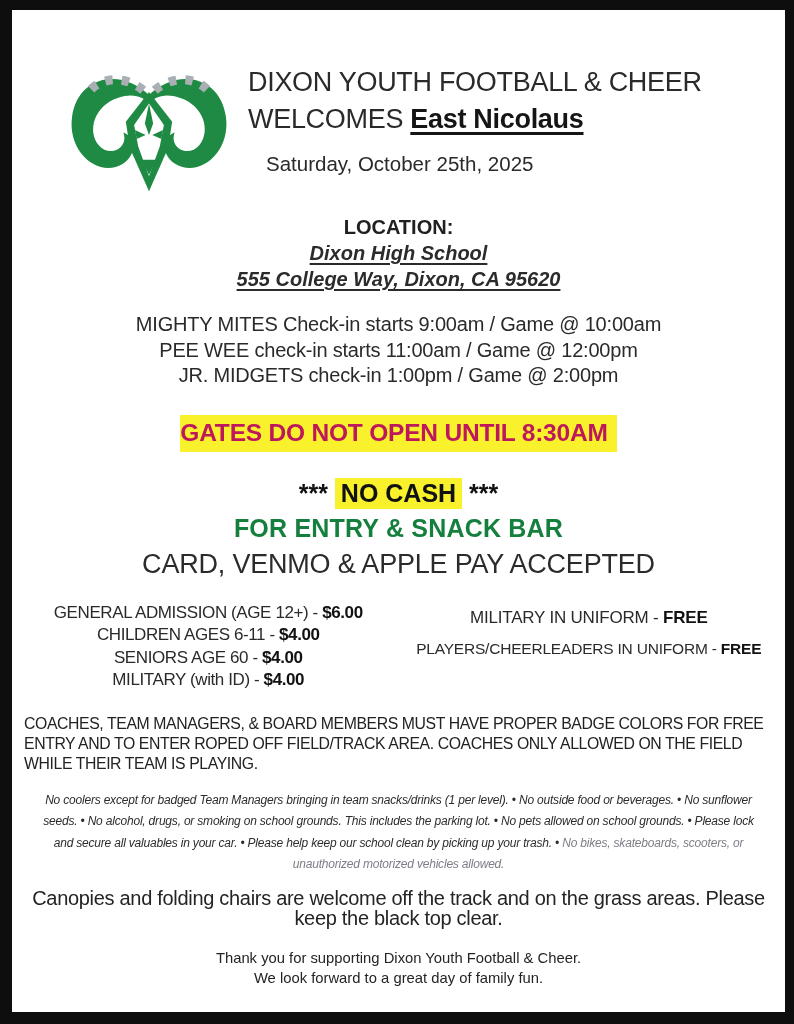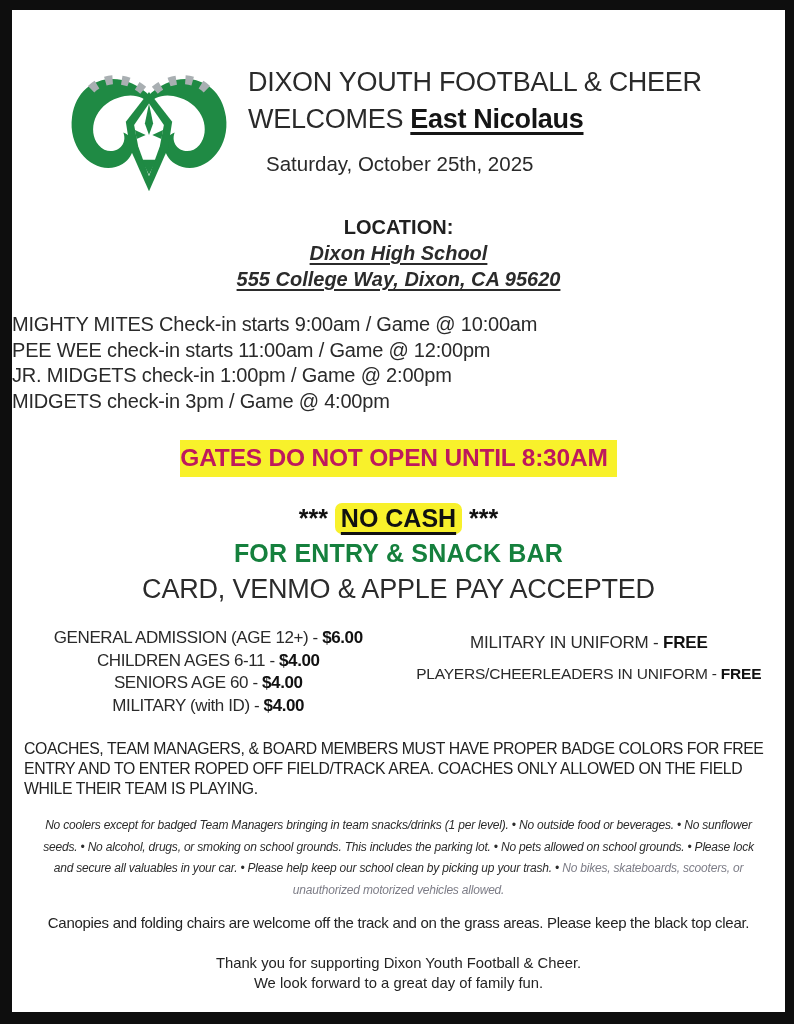--- a/index.html
+++ b/index.html
@@ -15,51 +15,51 @@
   .opponent{font-weight:bold;text-decoration:underline;text-decoration-thickness:3px;text-underline-offset:4px;color:#151515;}
   .event-date{margin-top:14px;padding-left:18px;font-size:20.5px;color:#2a2a2a;}
 
   
   .location{text-align:center;margin-top:6px;}
   .loc-heading{font-size:20px;font-weight:bold;line-height:26px;color:#202020;}
   .loc-line{font-size:20px;font-weight:bold;font-style:italic;line-height:26px;
             text-decoration:underline;text-decoration-thickness:2px;text-underline-offset:3px;color:#2b2b2b;}
 
   
-  .schedule{text-align:left;margin-top:20px;}
+  .schedule{text-align:center;margin-top:20px;}
   .sched-line{font-size:20px;line-height:25.5px;color:#2a2a2a;letter-spacing:-0.2px;}
 
   
   .gates-wrap{text-align:center;margin-top:26px;}
   .gates{display:inline-block;background:#f8f12b;font-size:24.5px;font-weight:bold;
          padding:4px 9px 5px 0;color:#be185d;letter-spacing:-0.2px;}
 
   
   .paywrap{text-align:center;margin-top:24px;}
   .nocash-line{font-size:25px;font-weight:bold;line-height:34px;color:#111;}
-  .nocash{background:#f8f12b;text-decoration:underline;text-decoration-thickness:3px;
-          text-underline-offset:5px;padding:1px 6px 2px 6px;border-radius:7px;}
+  .nocash{background:#f8f12b;text-decoration-thickness:3px;
+          text-underline-offset:5px;padding:1px 6px 2px 6px;}
   .entry-line{font-size:25px;font-weight:bold;line-height:37px;color:#15803d;letter-spacing:0.2px;}
   .methods-line{font-size:27px;line-height:35px;color:#2b2b2b;letter-spacing:-0.2px;}
 
   
   .pricing{display:flex;margin-top:20px;padding:0 6px;}
   .price-col{width:50%;text-align:center;}
   .paid .price-item{font-size:17px;line-height:22.5px;letter-spacing:-0.4px;color:#2a2a2a;}
   .free .price-item{font-size:17px;line-height:31px;letter-spacing:-0.2px;color:#2a2a2a;}
   .free .price-item.small{font-size:15.5px;}
   .price-val{font-weight:bold;color:#111;}
 
   
   .badge-notice{margin-top:22px;padding:0 12px;font-size:15.8px;line-height:20px;
                 letter-spacing:-0.4px;color:#222;}
   .rules{margin-top:16px;padding:0 22px;text-align:center;font-size:12px;line-height:21.5px;
          letter-spacing:-0.2px;color:#2c2c2c;font-style:italic;}
   .rules-gray{color:#7d7d87;}
-  .canopies{margin-top:12px;text-align:center;font-size:15px;line-height:20px;
+  .canopies{margin-top:12px;text-align:center;font-size:20px;line-height:20px;
             letter-spacing:-0.3px;color:#242424;padding:0 2px;}
   .thanks{margin-top:20px;text-align:center;font-size:14.8px;line-height:20px;color:#242424;}
 </style>
 </head>
 <body>
 
 <div class="frame">
   <div class="page">
 
     <div class="header">
@@ -92,21 +92,20 @@
     <div class="location">
       <div class="loc-heading">LOCATION:</div>
       <div class="loc-line">Dixon High School</div>
       <div class="loc-line">555 College Way, Dixon, CA 95620</div>
     </div>
 
     <div class="schedule">
       <div class="sched-line">MIGHTY MITES Check-in starts 9:00am / Game @ 10:00am</div>
       <div class="sched-line">PEE WEE check-in starts 11:00am / Game @ 12:00pm</div>
       <div class="sched-line">JR. MIDGETS check-in 1:00pm / Game @ 2:00pm</div>
-      <div class="sched-line">MIDGETS check-in 3pm / Game @ 4:00pm</div>
     </div>
 
     <div class="gates-wrap">
       <span class="gates">GATES DO NOT OPEN UNTIL 8:30AM</span>
     </div>
 
     <div class="paywrap">
       <div class="nocash-line">
         <span>*** </span><span class="nocash">NO CASH</span><span> ***</span>
       </div>

